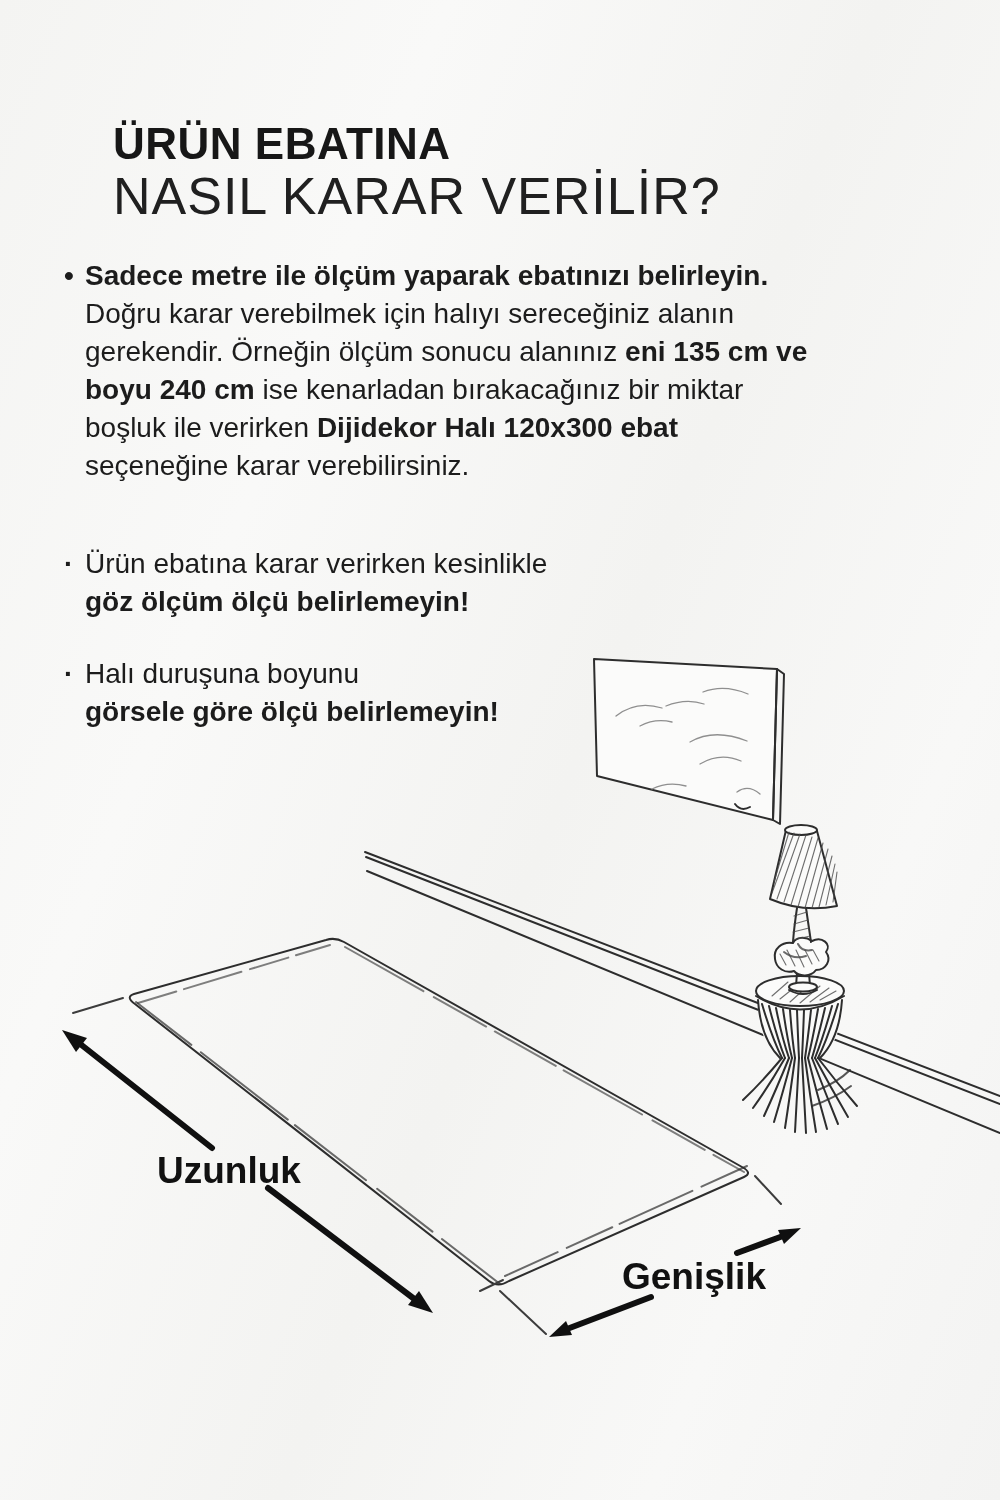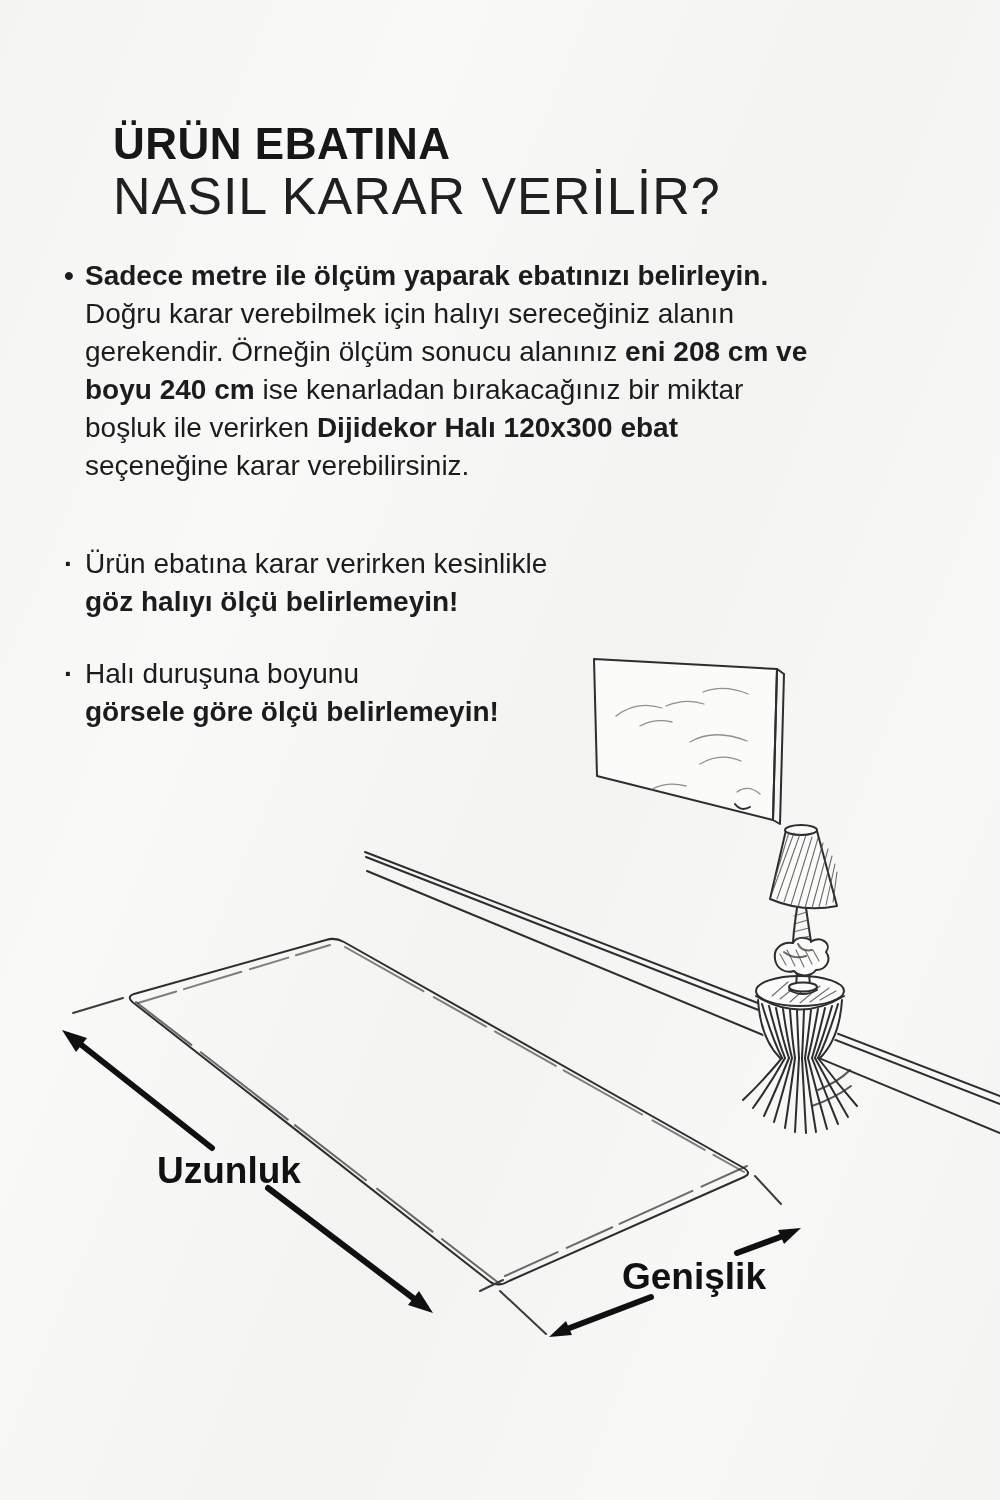--- a/index.html
+++ b/index.html
@@ -50,30 +50,30 @@
 
   <header class="title-block">
     <h1 class="title-line1">ÜRÜN EBATINA</h1>
     <h2 class="title-line2">NASIL KARAR VERİLİR?</h2>
   </header>
 
   <section class="para p1">
     <span class="marker">•</span>
     <div class="line"><strong>Sadece metre ile ölçüm yaparak ebatınızı belirleyin.</strong></div>
     <div class="line"><span>Doğru karar verebilmek için halıyı sereceğiniz alanın</span></div>
-    <div class="line"><span>gerekendir. Örneğin ölçüm sonucu alanınız </span><strong>eni 208 cm ve</strong></div>
+    <div class="line"><span>gerekendir. Örneğin ölçüm sonucu alanınız </span><strong>eni 135 cm ve</strong></div>
     <div class="line"><strong>boyu 240 cm</strong><span> ise kenarladan bırakacağınız bir miktar</span></div>
     <div class="line"><span>boşluk ile verirken </span><strong>Dijidekor Halı 120x300 ebat</strong></div>
     <div class="line"><span>seçeneğine karar verebilirsiniz.</span></div>
   </section>
 
   <section class="para p2">
     <span class="marker">·</span>
     <div class="line"><span>Ürün ebatına karar verirken kesinlikle</span></div>
-    <div class="line"><strong>göz halıyı ölçü belirlemeyin!</strong></div>
+    <div class="line"><strong>göz ölçüm ölçü belirlemeyin!</strong></div>
   </section>
 
   <section class="para p3">
     <span class="marker">·</span>
     <div class="line"><span>Halı duruşuna boyunu</span></div>
     <div class="line"><strong>görsele göre ölçü belirlemeyin!</strong></div>
   </section>
 
   <svg class="illustration" viewBox="0 0 1000 1500">
     <defs>

